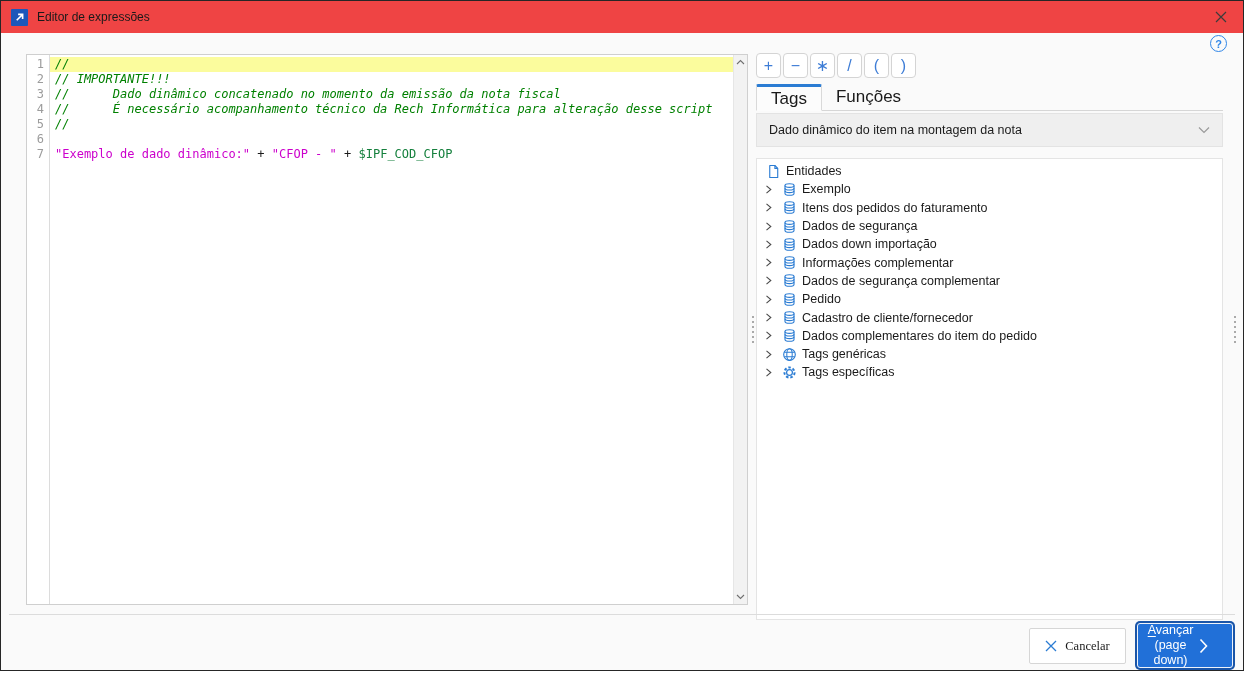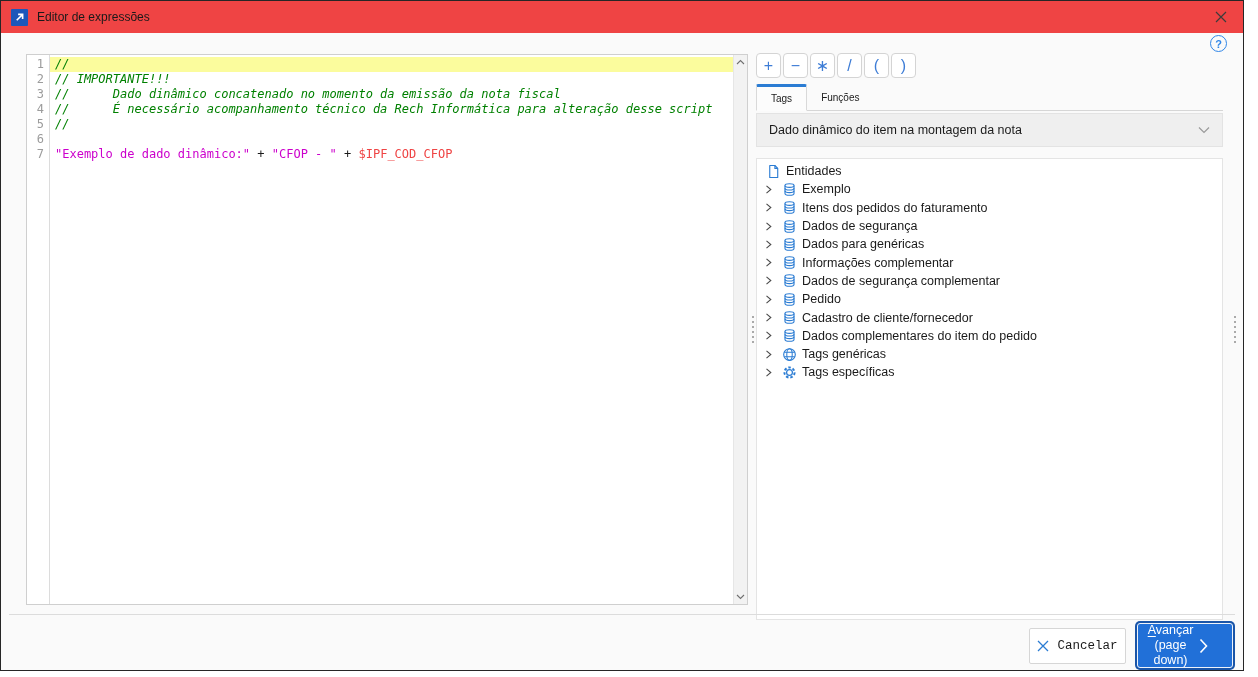--- a/index.html
+++ b/index.html
@@ -46,21 +46,21 @@
     width: 23px; padding: 2px 5px 0 0; text-align: right; color: #9c9c9c;
     border-right: 1px solid #dcdcdc; background: #fff; flex: none;
   }
   .gutter div { height: 15px; }
   .codearea { flex: 1; padding-top: 2px; overflow: hidden; }
   .code-line { height: 15px; white-space: pre; padding-left: 5px; color: #1a1a1a; }
   .code-line.hl { background: #fbfc9d; }
   .seg-comment { color: #008000; font-style: italic; }
   .seg-string  { color: #cc00cc; }
   .seg-operator{ color: #1a1a1a; }
-  .seg-variable{ color: #ef4444; }
+  .seg-variable{ color: #15803d; }
   .vscroll {
     width: 14px; flex: none; background: #f2f2f2; border-left: 1px solid #e6e6e6;
     display: flex; flex-direction: column; justify-content: space-between;
     align-items: center; padding: 2px 0;
   }
   .scroll-arrow { width: 10px; height: 10px; display: flex; align-items: center; justify-content: center; }
   
   .grip { position: absolute; display: flex; flex-direction: column; gap: 3px; align-items: center; width: 6px; }
   .grip i { width: 2px; height: 2px; background: #8f8f8f; border-radius: 50%; display: block; }
   
@@ -68,21 +68,21 @@
   .op-btn {
     width: 25px; height: 25px; background: #fff; border: 1px solid #d4d4d4;
     border-radius: 4px; color: #3e7dd6; font-size: 16px; display: flex;
     align-items: center; justify-content: center; cursor: pointer; padding: 0;
   }
   .tabs {
     position: absolute; left: 755px; top: 83px; width: 467px; height: 27px;
     display: flex; border-bottom: 1px solid #d6d6d6;
   }
   .tab {
-    padding: 0 14px; font-size: 10px; color: #1a1a1a; display: flex;
+    padding: 0 14px; font-size: 17px; color: #1a1a1a; display: flex;
     align-items: center; cursor: pointer; background: transparent; border: none;
   }
   .tab.active {
     background: #fcfcfc; border: 1px solid #d9d9d9; border-top: 3px solid #2b7cd3;
     border-bottom: 1px solid #fcfcfc; border-radius: 2px 2px 0 0; margin-bottom: -1px;
   }
   .dropdown {
     position: absolute; left: 755px; top: 112px; width: 467px; height: 27px;
     background: #efefef; border: 1px solid #e3e3e3; display: flex; align-items: center;
     padding: 16px 12px; font-size: 12.5px; color: #1a1a1a; cursor: pointer;
@@ -96,21 +96,21 @@
   .tree-chevron { width: 16px; flex: none; display: flex; align-items: center; }
   .tree-icon { width: 16px; height: 16px; flex: none; margin-right: 5px; display: flex; align-items: center; justify-content: center; }
   .tree-label { font-size: 12.5px; color: #1a1a1a; white-space: nowrap; }
   
   .footer-sep { position: absolute; left: 8px; right: 8px; top: 613px; height: 1px; background: #dcdcdc; }
   .btn-cancel {
     position: absolute; left: 1028px; top: 627px; width: 97px; height: 36px;
     background: #fff; border: 1px solid #d6d6d6; border-radius: 2px;
     display: flex; align-items: center; justify-content: center; gap: 8px;
     font-size: 12.5px; color: #1a1a1a; cursor: pointer;
-    font-family: Liberation Mono, monospace;
+    font-family: Liberation Serif, serif;
   }
   .btn-next {
     position: absolute; left: 1136px; top: 622px; width: 96px; height: 45px;
     background: #2170d8; border: 1px solid #eef3fa; box-shadow: 0 0 0 2px #1a55a8;
     border-radius: 3px; display: flex; align-items: center; cursor: pointer;
     color: #fff; font-size: 12.5px; font-family: "Liberation Sans", sans-serif;
     padding: 0 24px 0 4px;
   }
   .btn-next .next-text { flex: 1; text-align: center; line-height: 15px; }
   .btn-next u { text-underline-offset: 2px; }
@@ -272,21 +272,21 @@
             <path d="M1.5 0.8 L5.8 4.5 L1.5 8.2" fill="none" stroke="#4a4a4a" stroke-width="1.1"></path>
           </svg>
         </span>
         <span class="tree-icon">
           <svg width="15" height="15" viewBox="0 0 16 16">
             <path d="M3.2 3.8 V12.2 C3.2 13.25 5.35 14.1 8 14.1 C10.65 14.1 12.8 13.25 12.8 12.2 V3.8" fill="#fff" stroke="#2b7cd3" stroke-width="1.2"></path>
             <ellipse cx="8" cy="3.8" rx="4.8" ry="1.9" fill="#fff" stroke="#2b7cd3" stroke-width="1.2"></ellipse>
             <path d="M3.2 6.6 C3.2 7.65 5.35 8.5 8 8.5 C10.65 8.5 12.8 7.65 12.8 6.6 M3.2 9.4 C3.2 10.45 5.35 11.3 8 11.3 C10.65 11.3 12.8 10.45 12.8 9.4" fill="none" stroke="#2b7cd3" stroke-width="1.2"></path>
           </svg>
         </span>
-        <span class="tree-label">Dados para genéricas</span>
+        <span class="tree-label">Dados down importação</span>
       </div>
       <div class="tree-row">
         <span class="tree-chevron">
           <svg width="8" height="9" viewBox="0 0 8 9">
             <path d="M1.5 0.8 L5.8 4.5 L1.5 8.2" fill="none" stroke="#4a4a4a" stroke-width="1.1"></path>
           </svg>
         </span>
         <span class="tree-icon">
           <svg width="15" height="15" viewBox="0 0 16 16">
             <path d="M3.2 3.8 V12.2 C3.2 13.25 5.35 14.1 8 14.1 C10.65 14.1 12.8 13.25 12.8 12.2 V3.8" fill="#fff" stroke="#2b7cd3" stroke-width="1.2"></path>

